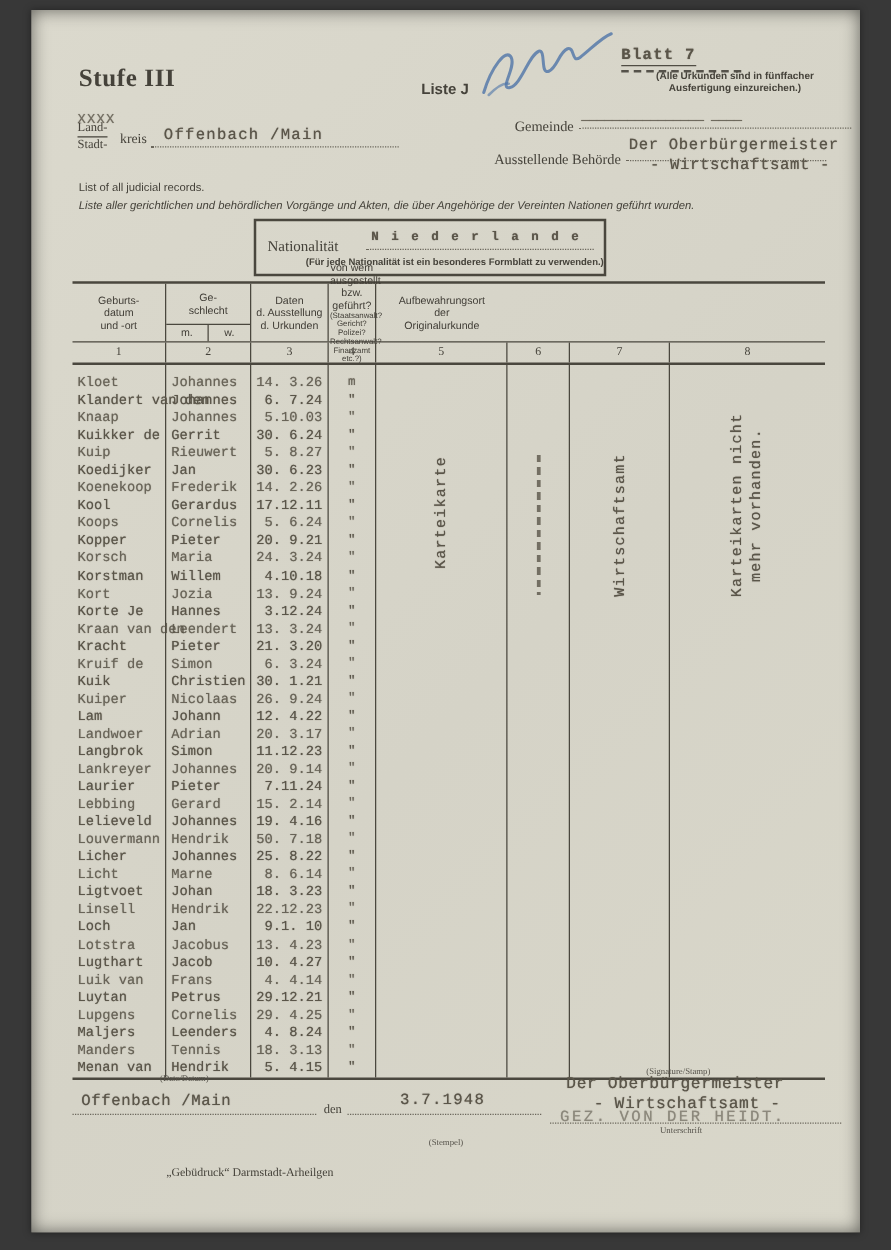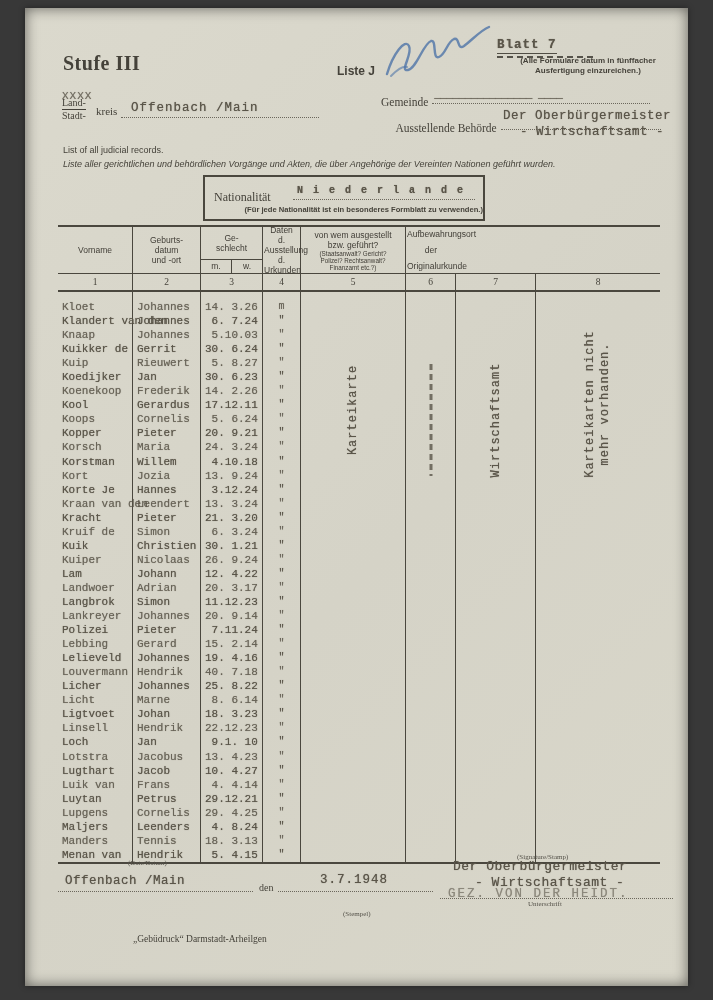--- a/index.html
+++ b/index.html
@@ -35,21 +35,21 @@
   }
   .grid{display:grid;grid-template-columns:75px 68px 62px 38px 105px 50px 80px 124px;}
   .thead{border-bottom:1px solid #4a473e;}
   .thead>div{
     border-right:1px solid #4a473e;
     font-family:"Liberation Sans",sans-serif;
     font-size:8.5px;line-height:10px;color:#403d36;
     text-align:center;display:flex;flex-direction:column;justify-content:center;
     height:46px;padding:2px 1px;box-sizing:border-box;
   }
-  .thead>div:last-child{border-right:none;justify-content:space-between;}
+  .thead>div:last-child{border-right:none;}
   .mw{display:flex;flex-direction:column;height:100%;padding:0 !important;}
   .mw .mw-top{flex:1;display:flex;flex-direction:column;justify-content:center;}
   .mw .mw-bottom{display:flex;border-top:1px solid #4a473e;height:13px;line-height:13px;}
   .mw .mw-bottom span{flex:1;}
   .mw .mw-bottom span:first-child{border-right:1px solid #4a473e;}
   .micro{font-size:6.3px;line-height:7px;}
   .numrow{border-bottom:2px solid #4a473e;}
   .numrow>div{
     border-right:1px solid #4a473e;height:16px;line-height:16px;
     text-align:center;font-size:9.5px;font-family:"Liberation Serif",serif;color:#45423a;
@@ -101,25 +101,25 @@
     <path d="M10,54 C16,34 28,18 32,26 C36,34 22,52 31,50 C40,48 46,24 54,21 C60,19 55,40 62,37 C69,34 70,22 77,19 C83,17 80,31 87,26 C95,20 104,10 112,7" fill="none" stroke="#4f74a8" stroke-width="2.4" stroke-linecap="round" opacity="0.8"></path>
     <path d="M14,56 C20,50 26,46 30,47" fill="none" stroke="#4f74a8" stroke-width="2" stroke-linecap="round" opacity="0.6"></path>
   </svg>
 
   <div class="abs" style="left:472px;top:26px;width:110px;">
     <span class="typed underline-solid" style="font-size:12.5px;font-weight:bold;letter-spacing:1px;">Blatt 7</span>
     <div class="dashes" style="width:96px;margin-top:3px;"></div>
   </div>
 
   <div class="abs sans" style="left:468px;top:48px;width:190px;font-size:8px;font-weight:bold;text-align:center;line-height:9.5px;">
-    <div>(Alle Formulare datum in fünffacher</div>
+    <div>(Alle Urkunden sind in fünffacher</div>
     <div>Ausfertigung einzureichen.)</div>
   </div>
 
-  <div class="abs" style="left:356px;top:84px;width:290px;">
+  <div class="abs" style="left:366px;top:84px;width:290px;text-align:right;">
     <span class="printed" style="font-size:11.5px;">Gemeinde</span>
     <span class="dotline" style="display:inline-block;width:218px;position:relative;top:-2px;">
       <span class="typed" style="position:absolute;left:2px;top:-10px;font-size:11px;letter-spacing:-.5px;opacity:.85;">———————————————— ————</span>
     </span>
   </div>
 
   <div class="abs" style="left:358px;top:110px;width:290px;text-align:center;">
     <span class="printed" style="font-size:11.5px;">Ausstellende Behörde</span>
     <span class="dotline" style="display:inline-block;width:160px;position:relative;top:-2px;"></span>
   </div>
@@ -139,23 +139,20 @@
   <div class="natbox">
     <span class="abs printed" style="left:9px;top:13px;font-size:12px;">Nationalität</span>
     <span class="abs typed" style="left:92px;top:8px;font-size:10px;font-weight:bold;letter-spacing:2px;">N i e d e r l a n d e</span>
     <span class="abs dotline" style="left:88px;top:21px;width:182px;"></span>
     <div class="abs sans" style="left:0;top:28px;width:100%;text-align:right;font-size:7.6px;font-weight:bold;">(Für jede Nationalität ist ein besonderes Formblatt zu verwenden.)</div>
   </div>
 
   <div class="doc-table">
 
     <div class="grid thead">
-      <div>
-          <span>Vorname</span>
-        </div>
       <div>
         <span>Geburts-</span>
           <span>datum</span>
           <span>und -ort</span>
       </div>
       <div class="mw">
         <div class="mw-top">
             <span>Ge-</span>
             <span>schlecht</span>
           </div>
@@ -212,21 +209,21 @@
           <div class="trow">Korte Je</div>
           <div class="trow">Kraan van den</div>
           <div class="trow">Kracht</div>
           <div class="trow">Kruif de</div>
           <div class="trow">Kuik</div>
           <div class="trow">Kuiper</div>
           <div class="trow">Lam</div>
           <div class="trow">Landwoer</div>
           <div class="trow">Langbrok</div>
           <div class="trow">Lankreyer</div>
-          <div class="trow">Polizei</div>
+          <div class="trow">Laurier</div>
           <div class="trow">Lebbing</div>
           <div class="trow">Lelieveld</div>
           <div class="trow">Louvermann</div>
           <div class="trow">Licher</div>
           <div class="trow">Licht</div>
           <div class="trow">Ligtvoet</div>
           <div class="trow">Linsell</div>
           <div class="trow">Loch</div>
           <div class="trow">Lotstra</div>
           <div class="trow">Lugthart</div>
@@ -299,21 +296,21 @@
           <div class="trow"> 6. 3.24</div>
           <div class="trow">30. 1.21</div>
           <div class="trow">26. 9.24</div>
           <div class="trow">12. 4.22</div>
           <div class="trow">20. 3.17</div>
           <div class="trow">11.12.23</div>
           <div class="trow">20. 9.14</div>
           <div class="trow"> 7.11.24</div>
           <div class="trow">15. 2.14</div>
           <div class="trow">19. 4.16</div>
-          <div class="trow">40. 7.18</div>
+          <div class="trow">50. 7.18</div>
           <div class="trow">25. 8.22</div>
           <div class="trow"> 8. 6.14</div>
           <div class="trow">18. 3.23</div>
           <div class="trow">22.12.23</div>
           <div class="trow"> 9.1. 10</div>
           <div class="trow">13. 4.23</div>
           <div class="trow">10. 4.27</div>
           <div class="trow"> 4. 4.14</div>
           <div class="trow">29.12.21</div>
           <div class="trow">29. 4.25</div>

